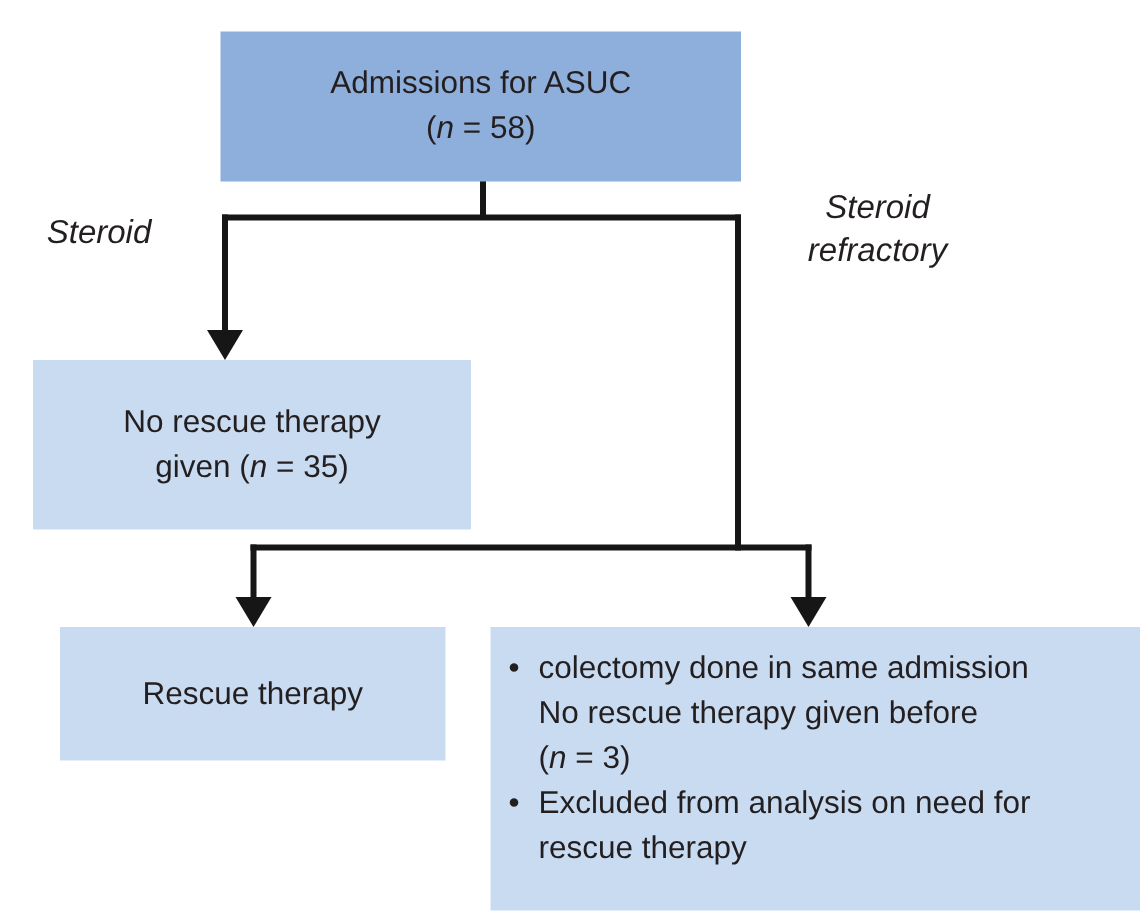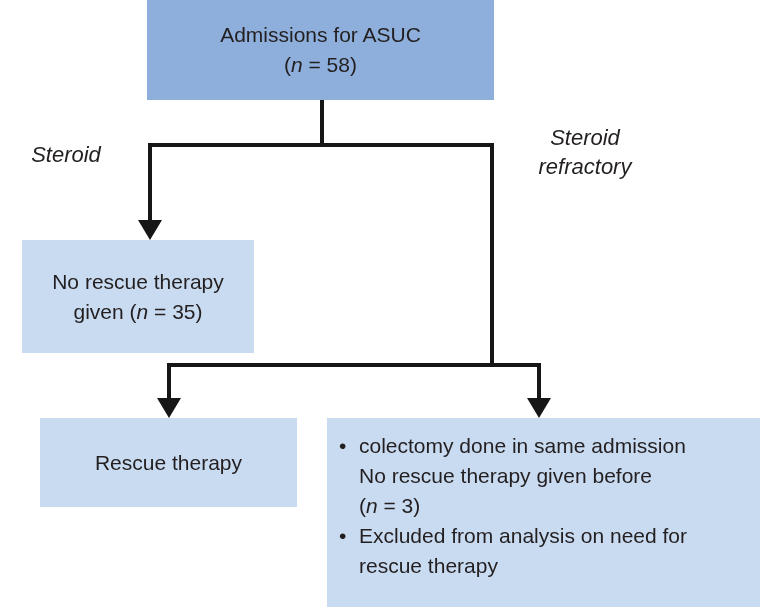--- a/index.html
+++ b/index.html
@@ -23,25 +23,25 @@
     position: absolute;
     background: var(--box-secondary);
     display: flex;
     flex-direction: column;
     justify-content: center;
     align-items: center;
     text-align: center;
     font-size: 21px;
     line-height: 30px;
   }
-  .node.primary { background: var(--box-primary); }
+  .node.primary { background: var(--box-primary); margin-top: 21px; }
   .it { font-style: italic; }
 
   #box-admissions   { left: 147px; top: 0;     width: 347px; height: 100px; }
-  #box-no-rescue    { left: 22px;  top: 240px; width: 232px; height: 113px; }
+  #box-no-rescue    { left: 22px;  top: 240px; width: 292px; height: 113px; }
   #box-rescue-given { left: 40px;  top: 418px; width: 257px; height: 89px;  }
   #box-excluded {
     left: 327px; top: 418px; width: 433px; height: 189px;
     justify-content: flex-start;
     align-items: flex-start;
     text-align: left;
     padding: 13px 6px 0 12px;
   }
   .bullet-item { display: flex; }
   .bullet-glyph { width: 20px; flex: 0 0 20px; }

